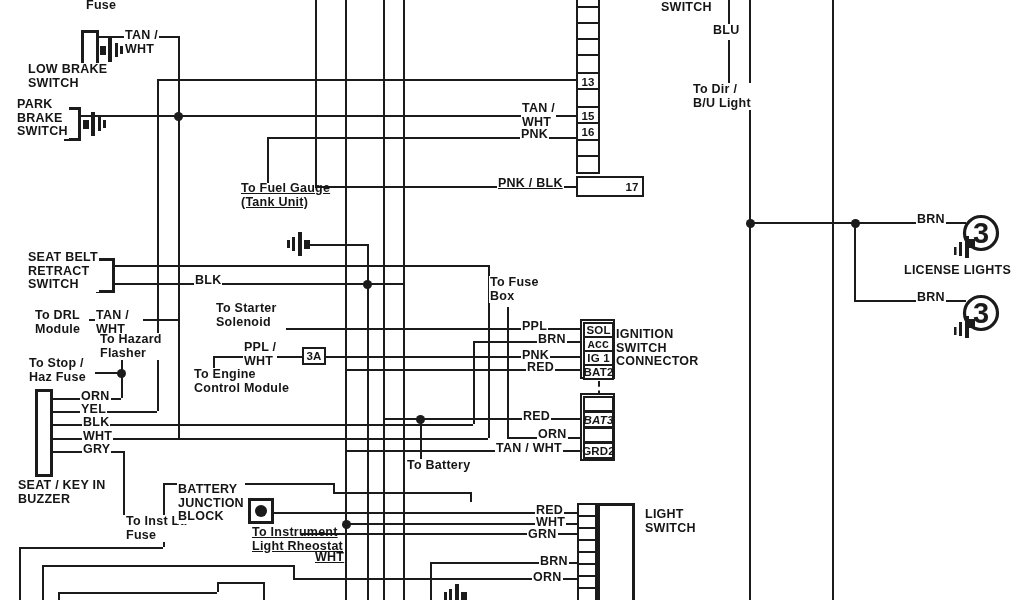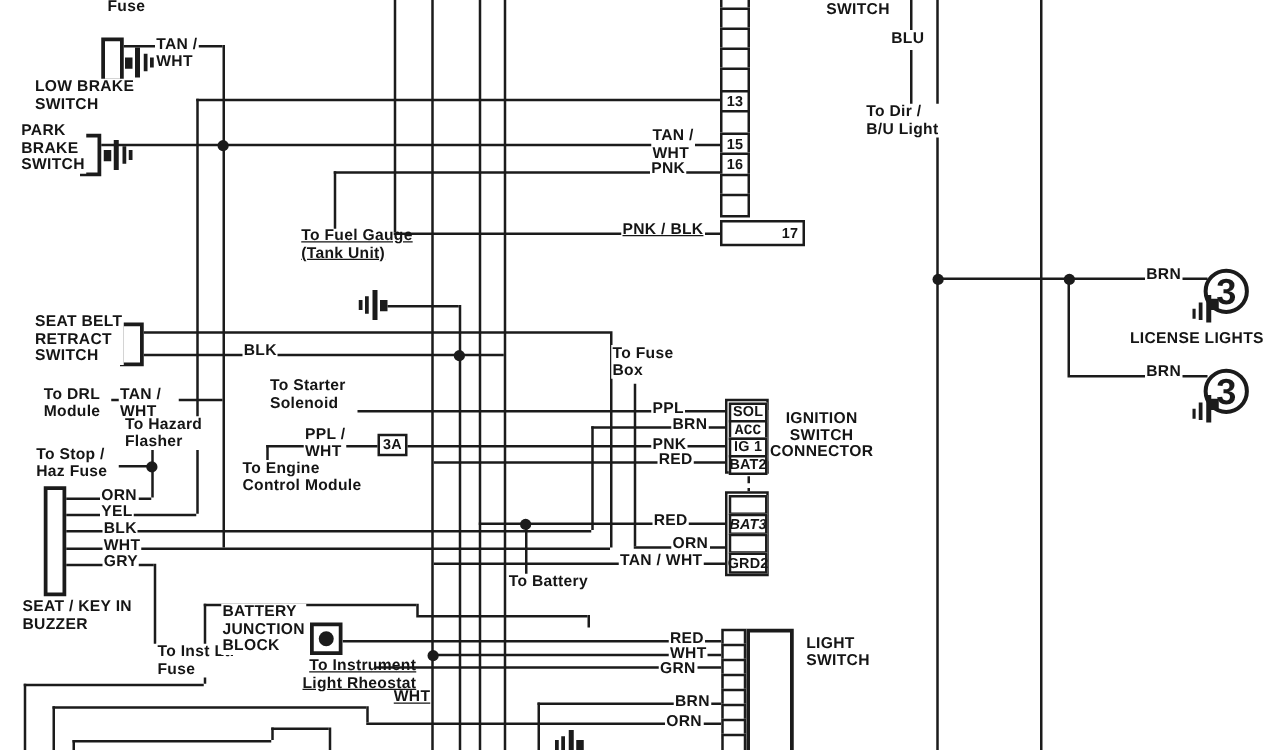--- a/index.html
+++ b/index.html
@@ -215,31 +215,31 @@
     <div class="lbl" style="left: 17px; top: 479px;">SEAT / KEY IN
 BUZZER</div>
     <div class="lbl" style="left: 91px; top: 515px; margin-left: 34px;">To Inst Lt.
 Fuse</div>
     <div class="lbl" style="left: 489px; top: 276px;">To Fuse
 Box</div>
     <div class="lbl" style="left: 521px; top: 320px;">PPL</div>
     <div class="lbl" style="left: 537px; top: 333px;">BRN</div>
     <div class="lbl" style="left: 521px; top: 349px;">PNK</div>
     <div class="lbl" style="left: 526px; top: 361px;">RED</div>
-    <div class="lbl" style="left: 615px; top: 328px; text-align: center;">IGNITION
+    <div class="lbl" style="left: 615px; top: 328px;">IGNITION
 SWITCH
 CONNECTOR</div>
     <div class="lbl" style="left: 522px; top: 410px;">RED</div>
     <div class="lbl" style="left: 537px; top: 428px;">ORN</div>
     <div class="lbl" style="left: 495px; top: 442px;">TAN / WHT</div>
     <div class="lbl" style="left: 406px; top: 459px;">To Battery</div>
     <div class="lbl" style="left: 177px; top: 483px;">BATTERY
 JUNCTION
 BLOCK</div>
-    <div class="lbl nobg" style="left: 242px; top: 526px; text-align: right;">To Instrument
+    <div class="lbl nobg" style="left: 252px; top: 526px;">To Instrument
 Light Rheostat</div>
     <div class="lbl nobg" style="left: 315px; top: 551px;">WHT</div>
     <div class="lbl" style="left: 535px; top: 504px;">RED</div>
     <div class="lbl" style="left: 535px; top: 516px;">WHT</div>
     <div class="lbl" style="left: 527px; top: 528px;">GRN</div>
     <div class="lbl" style="left: 539px; top: 555px;">BRN</div>
     <div class="lbl" style="left: 532px; top: 571px;">ORN</div>
     <div class="lbl" style="left: 644px; top: 508px;">LIGHT
 SWITCH</div>
   </div>

